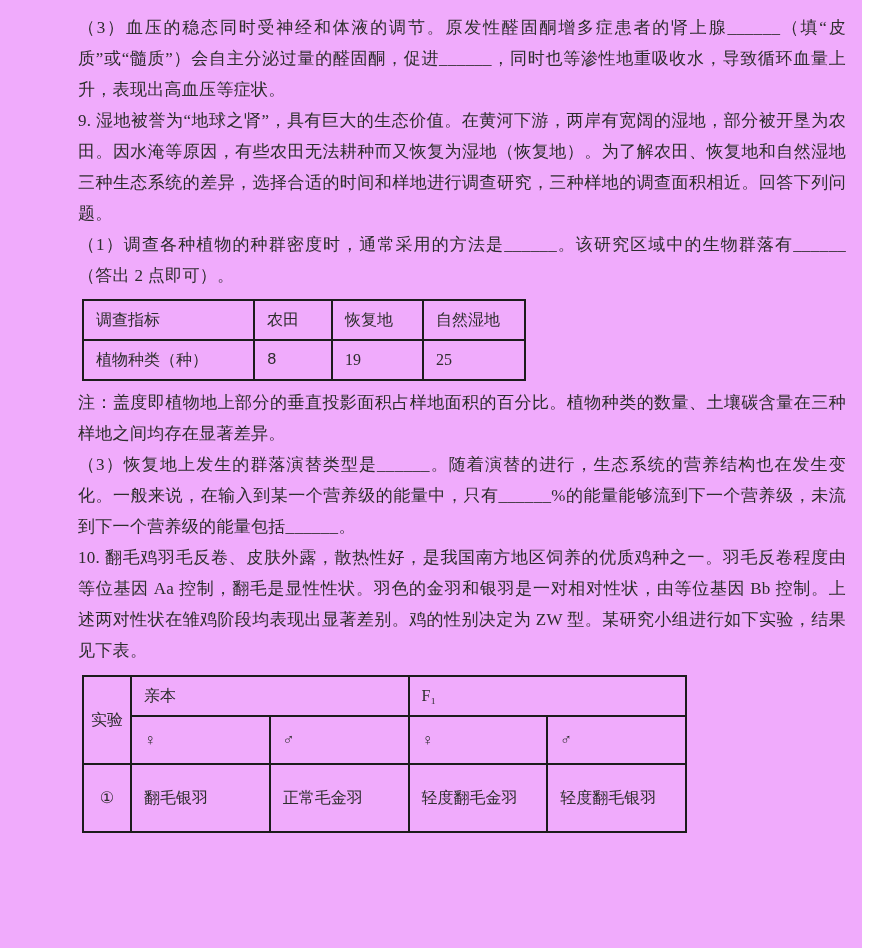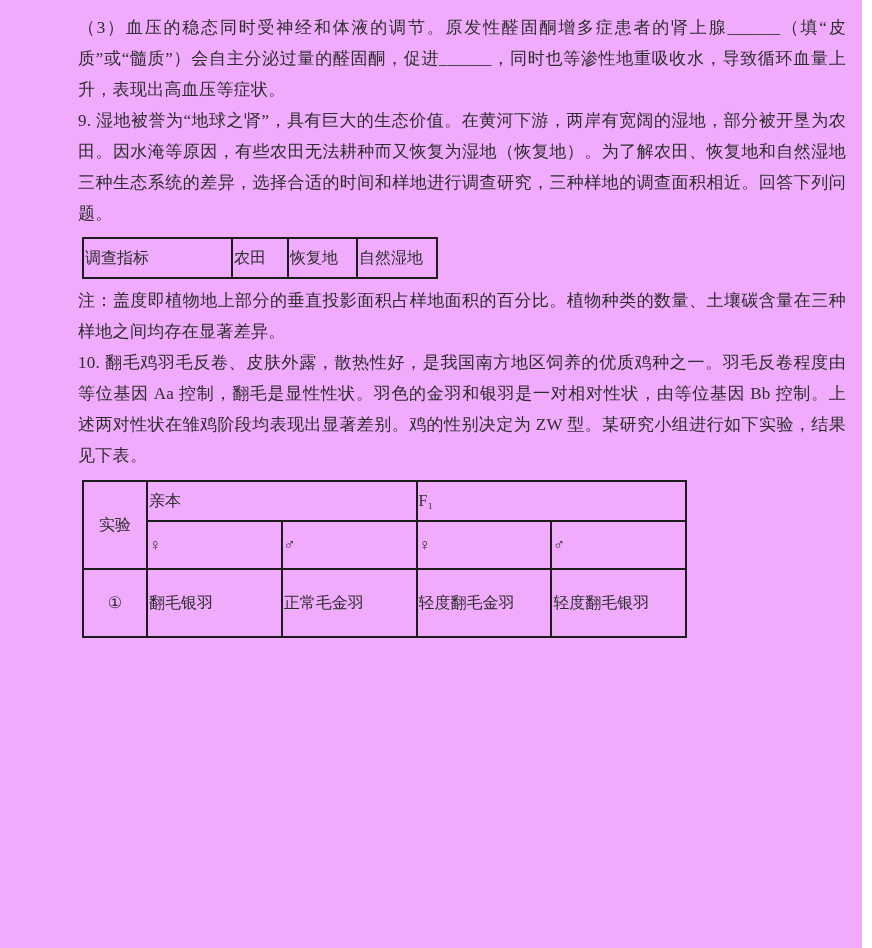--- a/index.html
+++ b/index.html
@@ -30,21 +30,21 @@
   }
   table {
     border-collapse: collapse;
     table-layout: fixed;
     font-size: 16px;
     color: #2d2d2d;
   }
   td {
     border: 2px solid #1c1c1c;
     vertical-align: middle;
-    padding: 0 1px;
+    padding: 0 12px;
     font-weight: normal;
     overflow: hidden;
   }
   
   .survey-table {
     margin: 8px 0 6px 4px;
     width: 338px;
   }
   .survey-table td { height: 38px; }
   .survey-table .c0 { width: 145px; }
@@ -52,21 +52,21 @@
   .survey-table .c2 { width: 65px; }
   .survey-table .c3 { width: 76px; }
   
   .experiment-table {
     margin: 9px 0 0 4px;
     width: 605px;
   }
   .experiment-table .exp-col {
     width: 38px;
     text-align: center;
-    padding: 0 12px;
+    padding: 0 4px;
     line-height: 28px;
   }
   .experiment-table .pf { width: 93px; }
   .experiment-table .pm { width: 82px; }
   .experiment-table .ff { width: 196px; }
   .experiment-table .fm { width: 196px; }
   .experiment-table .r1 td { height: 38px; }
   .experiment-table .r2 td { height: 46px; }
   .experiment-table .r3 td { height: 66px; line-height: 26px; }
   .experiment-table .id-cell { text-align: center; padding: 0 4px; }
@@ -74,35 +74,43 @@
 </head>
 <body>
 
 <div class="page">
 
   <p class="para">（3）血压的稳态同时受神经和体液的调节。原发性醛固酮增多症患者的肾上腺______（填“皮质”或“髓质”）会自主分泌过量的醛固酮，促进______，同时也等渗性地重吸收水，导致循环血量上升，表现出高血压等症状。</p>
 
 
   <p class="para">9. 湿地被誉为“地球之肾”，具有巨大的生态价值。在黄河下游，两岸有宽阔的湿地，部分被开垦为农田。因水淹等原因，有些农田无法耕种而又恢复为湿地（恢复地）。为了解农田、恢复地和自然湿地三种生态系统的差异，选择合适的时间和样地进行调查研究，三种样地的调查面积相近。回答下列问题。</p>
 
+  <p class="para">（1）调查各种植物的种群密度时，通常采用的方法是______。该研究区域中的生物群落有______（答出 2 点即可）。</p>
 
 
   <table class="survey-table">
     <tbody>
         <tr>
       <td class="c0">调查指标</td>
       <td class="c1">农田</td>
       <td class="c2">恢复地</td>
       <td class="c3">自然湿地</td>
     </tr>
+    <tr>
+      <td class="c0">植物种类（种）</td>
+      <td class="c1">8</td>
+      <td class="c2">19</td>
+      <td class="c3">25</td>
+    </tr>
   </tbody>
     </table>
 
   <p class="para">注：盖度即植物地上部分的垂直投影面积占样地面积的百分比。植物种类的数量、土壤碳含量在三种样地之间均存在显著差异。</p>
 
+  <p class="para">（3）恢复地上发生的群落演替类型是______。随着演替的进行，生态系统的营养结构也在发生变化。一般来说，在输入到某一个营养级的能量中，只有______%的能量能够流到下一个营养级，未流到下一个营养级的能量包括______。</p>
 
   <p class="para">10. 翻毛鸡羽毛反卷、皮肤外露，散热性好，是我国南方地区饲养的优质鸡种之一。羽毛反卷程度由等位基因 Aa 控制，翻毛是显性性状。羽色的金羽和银羽是一对相对性状，由等位基因 Bb 控制。上述两对性状在雏鸡阶段均表现出显著差别。鸡的性别决定为 ZW 型。某研究小组进行如下实验，结果见下表。</p>
 
   <table class="experiment-table">
     <tbody>
         <tr class="r1">
       <td class="exp-col" rowspan="2">实验</td>
       <td colspan="2">亲本</td>
       <td colspan="2">F₁</td>
     </tr>

